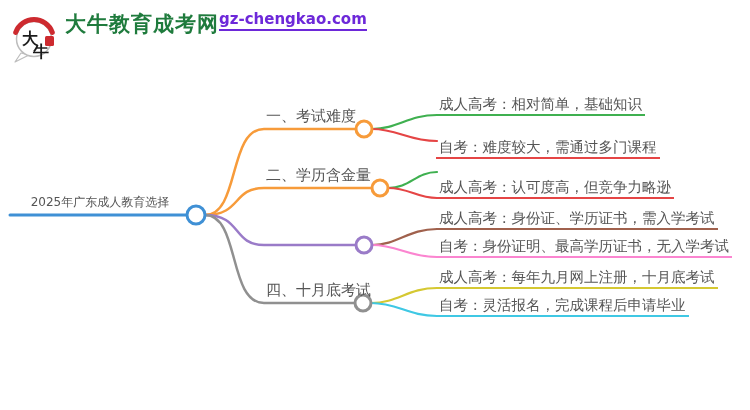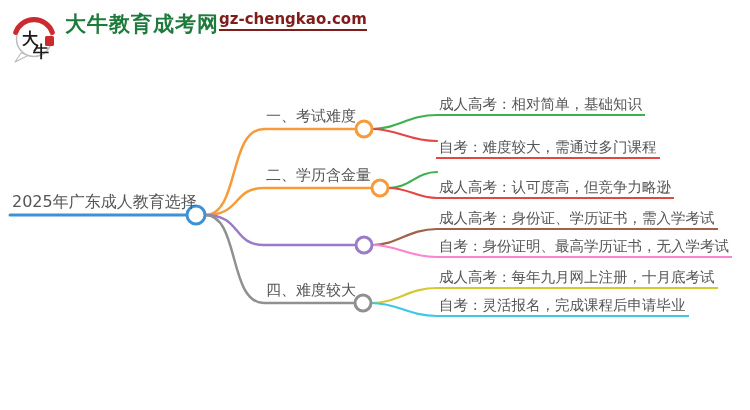--- a/index.html
+++ b/index.html
@@ -7,21 +7,21 @@
     position:relative;width:750px;height:410px;background:#ffffff;
     overflow:hidden;font-family:"DejaVu Sans","Liberation Sans",sans-serif;
   }
   svg.wires{position:absolute;left:0;top:0;width:750px;height:410px;}
   .brand{position:absolute;left:12px;top:11px;display:flex;align-items:flex-start;gap:7px;}
   .brand-text{display:flex;}
   .brand-title{font-size:21px;font-weight:700;letter-spacing:1px;line-height:26px;white-space:nowrap;}
   .brand-domain{font-size:15px;font-weight:700;line-height:17px;align-self:flex-start;
     border-bottom:2px solid;padding-bottom:1px;white-space:nowrap;}
   .node{position:absolute;color:#555;white-space:nowrap;line-height:20px;}
-  .root-label{left:12px;top:192px;font-size:16px;width:176px;text-align:center;}
+  .root-label{left:12px;top:192px;font-size:12px;width:176px;text-align:center;}
   .branch-label{left:266px;font-size:15px;}
   .child-label{left:436px;font-size:14.5px;padding:0 3px;border-bottom:2px solid;}
 </style>
 </head>
 <body>
 
 <div class="canvas">
 
   <svg class="wires" viewBox="0 0 750 410">
     <g fill="none" stroke-linecap="round">
@@ -54,29 +54,29 @@
     <svg width="46" height="53" viewBox="0 0 46 53">
       <path d="M9 42 L3 51 L17 44 Z" fill="#ffffff" stroke="#bdbdbd" stroke-width="1.2" stroke-linejoin="round"></path>
       <circle cx="22" cy="28" r="17.5" fill="#ffffff" stroke="#bdbdbd" stroke-width="1.5"></circle>
       <path d="M3.7 21.3 A 19.5 19.5 0 0 1 40.3 21.3" fill="none" stroke-width="5" stroke-linecap="round" stroke="#cd2a2f"></path>
       <text x="10" y="33" font-size="16" font-weight="bold" font-family="DejaVu Serif, serif" fill="#1b1b1b">大</text>
       <text x="21" y="46" font-size="16" font-weight="bold" font-family="DejaVu Serif, serif" fill="#1b1b1b">牛</text>
       <rect x="33" y="25" width="9" height="10" rx="1.5" fill="#cd2a2f"></rect>
     </svg>
     <div class="brand-text">
       <div class="brand-title" style="color: rgb(31, 123, 61);">大牛教育成考网</div>
-      <div class="brand-domain" style="color: #7f1d1d;">gz-chengkao.com</div>
+      <div class="brand-domain" style="color: #6d28d9;">gz-chengkao.com</div>
     </div>
   </div>
 
   <div class="node root-label">2025年广东成人教育选择</div>
 
   <div class="node branch-label" style="top:106px">一、考试难度</div>
   <div class="node branch-label" style="top:165px">二、学历含金量</div>
-  <div class="node branch-label" style="top:280px">四、难度较大</div>
+  <div class="node branch-label" style="top:280px">四、十月底考试</div>
 
   <div class="node child-label" style="top: 94px; border-bottom-color: rgb(63, 176, 80);">成人高考：相对简单，基础知识</div>
   <div class="node child-label" style="top: 137px; border-bottom-color: rgb(229, 69, 69);">自考：难度较大，需通过多门课程</div>
   <div class="node child-label" style="top: 177px; border-bottom-color: rgb(229, 69, 69);">成人高考：认可度高，但竞争力略逊</div>
   <div class="node child-label" style="top: 208px; border-bottom-color: rgb(160, 97, 77);">成人高考：身份证、学历证书，需入学考试</div>
   <div class="node child-label" style="top: 236px; border-bottom-color: rgb(251, 133, 208);">自考：身份证明、最高学历证书，无入学考试</div>
   <div class="node child-label" style="top: 267px; border-bottom-color: rgb(213, 200, 50);">成人高考：每年九月网上注册，十月底考试</div>
   <div class="node child-label" style="top: 295px; border-bottom-color: rgb(63, 200, 228);">自考：灵活报名，完成课程后申请毕业</div>
 
 </div>

